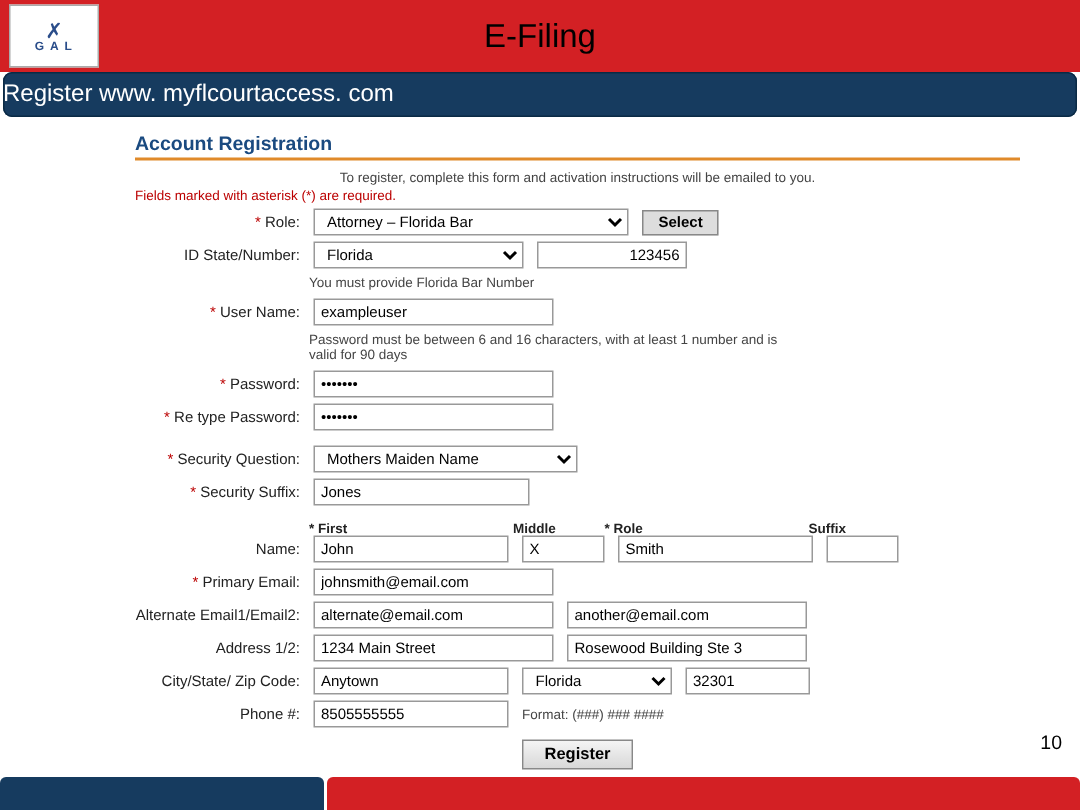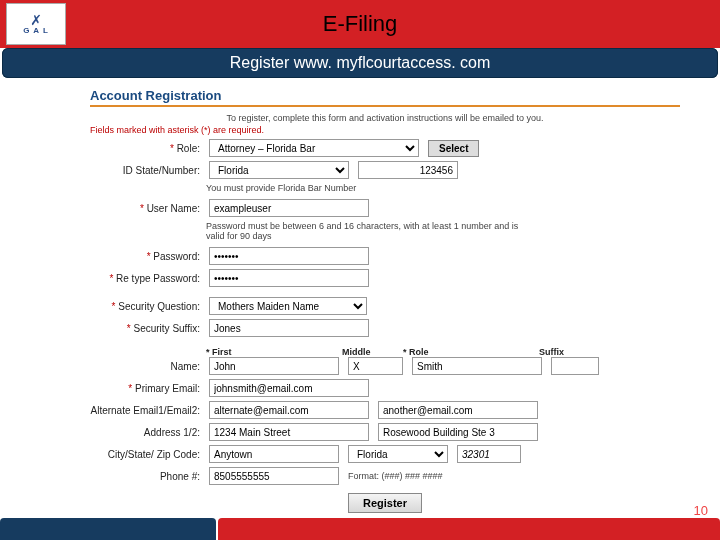--- a/index.html
+++ b/index.html
@@ -46,21 +46,20 @@
     font-size: 22px;
     color: #000;
     font-weight: 400;
     pointer-events: none;
   }
   .subheader {
     background: #163b5f;
     height: 30px;
     display: flex;
     align-items: center;
-    justify-content: center;
     border-radius: 6px;
     margin: 0 2px;
     box-shadow: inset 0 0 0 1px #0a2a45;
   }
   .subheader span {
     color: #fff;
     font-size: 16px;
   }
   .form-wrap {
     padding: 4px 40px 0 90px;
@@ -152,23 +151,23 @@
     position: absolute;
     bottom: 0; left: 0; right: 0;
     height: 22px;
     display: flex;
   }
   .footer .dark { background: #163b5f; width: 30%; height: 100%; border-radius: 4px 4px 0 0; margin-right: 2px;}
   .footer .red { background: #d32024; flex: 1; height: 100%; border-radius: 4px 4px 0 0; position: relative;}
   .pagenum {
     position: absolute;
     right: 12px;
-    bottom: 22px;
+    bottom: 38px;
     font-size: 13px;
-    color: #ef4444;
+    color: #000000;
     text-align: center;
   }
   .spacer6 { height: 6px; }
   .center-wrap { text-align: center; margin-top: 8px; }
 </style>
 </head>
 <body>
 
 <div class="header-red">
   <div class="logo">
@@ -213,25 +212,25 @@
   </div>
   <div class="form-row">
     <div class="lbl"><span class="ast">* </span><span>Re type Password:</span></div>
     <input type="text" style="width: 160px;" value="•••••••">
   </div>
 
   <div class="spacer6"></div>
 
   <div class="form-row">
     <div class="lbl"><span class="ast">* </span><span>Security Question:</span></div>
-    <select style="width:158px"><option>Mothers Maiden Name</option></select>
+    <select style="width:176px"><option>Mothers Maiden Name</option></select>
   </div>
   <div class="form-row">
     <div class="lbl"><span class="ast">* </span><span>Security Suffix:</span></div>
-    <input type="text" style="width: 160px;" value="Jones">
+    <input type="text" style="width: 144px;" value="Jones">
   </div>
 
   <div class="spacer6"></div>
 
   <div class="name-header">
     <div class="nh-first"><span class="ast">* </span><span>First</span></div>
     <div class="nh-middle">Middle</div>
     <div class="nh-last"><span class="ast">* </span><span>Role</span></div>
     <div class="nh-suffix">Suffix</div>
   </div>
@@ -254,21 +253,21 @@
   </div>
   <div class="form-row">
     <div class="lbl">Address 1/2:</div>
     <input type="text" style="width: 160px;" value="1234 Main Street">
     <input type="text" style="width: 160px;" value="Rosewood Building Ste 3">
   </div>
   <div class="form-row">
     <div class="lbl">City/State/ Zip Code:</div>
     <input type="text" style="width: 130px;" value="Anytown">
     <select style="width:100px"><option>Florida</option></select>
-    <input type="text" style="width: 64px; font-style: italic;" value="32301">
+    <input type="text" style="width: 83px;" value="32301">
   </div>
   <div class="form-row">
     <div class="lbl">Phone #:</div>
     <input type="text" style="width: 130px;" value="8505555555">
     <span style="font-size:9px;color:#444">Format: (###) ### ####</span>
   </div>
 
   <div class="center-wrap">
     <button class="btn-register">Register</button>
   </div>

